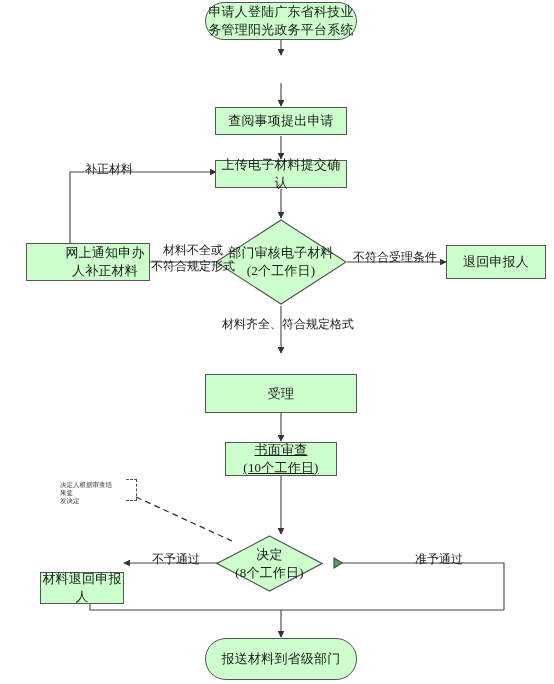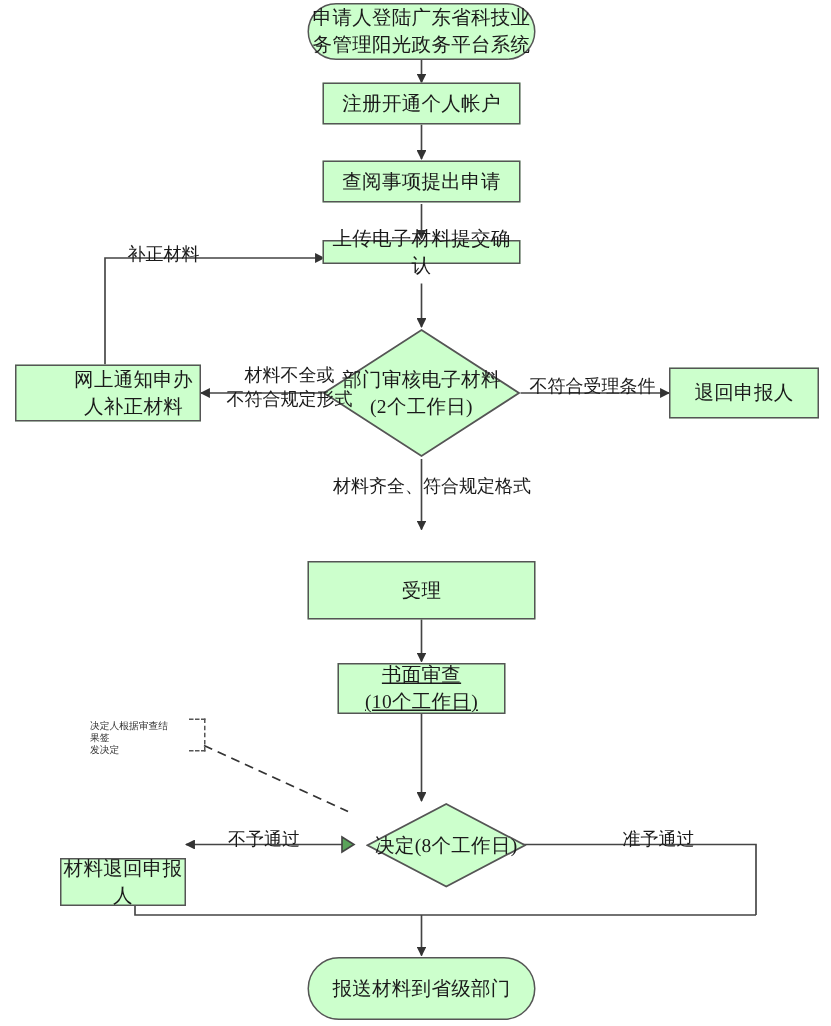--- a/index.html
+++ b/index.html
@@ -145,58 +145,55 @@
     <g stroke="#444444" stroke-width="1.1" fill="#5aa35a">
       <path d="M 228 558 L 236 563 L 228 568 z"></path>
       <path d="M 334 558 L 342 563 L 334 568 z"></path>
     </g>
   </svg>
 
   <div class="node terminator" style="left:205px; top:2px; width:152px; height:38px;">
     <span>申请人登陆广东省科技业务管理阳光政务平台系统</span>
   </div>
 
-  <div class="node" style="left:215px; top:55px; width:132px; height:28px;">
-    <span>注册开通个人帐户</span>
-  </div>
 
   <div class="node" style="left:215px; top:107px; width:132px; height:28px;">
     <span>查阅事项提出申请</span>
   </div>
 
-  <div class="node" style="left:215px; top:160px; width:132px; height:16px;">
+  <div class="node" style="left:215px; top:160px; width:132px; height:28px;">
     <span>上传电子材料提交确认</span>
   </div>
 
   <div class="node diamond" style="left:215px; top:219px; width:132px; height:86px; flex-direction:column;">
     <svg class="diamond-shape" viewBox="0 0 132 86" preserveAspectRatio="none">
       <polygon points="66,1 131,43 66,85 1,43" fill="#ccffcc" stroke="#555555" stroke-width="1.2"></polygon>
     </svg>
     <span class="dtext">部门审核电子材料</span>
     <span class="dtext">(2个工作日)</span>
   </div>
 
-  <div class="node" style="left:10px; top:243px; width:124px; height:38px;padding-left:34px;">
+  <div class="node" style="left:26px; top:243px; width:124px; height:38px;padding-left:34px;">
     <span>网上通知申办人补正材料</span>
   </div>
 
   <div class="node" style="left:446px; top:245px; width:100px; height:34px;">
     <span>退回申报人</span>
   </div>
 
   <div class="node" style="left:205px; top:374px; width:152px; height:39px;">
     <span>受理</span>
   </div>
 
   <div class="node" style="left:225px; top:442px; width:112px; height:34px; flex-direction:column;text-decoration:underline;">
     <span>书面审查</span>
     <span>(10个工作日)</span>
   </div>
 
-  <div class="node diamond" style="left:244px; top:535px; width:107px; height:57px; ">
+  <div class="node diamond" style="left:216px; top:535px; width:107px; height:57px; flex-direction:column;">
     <svg class="diamond-shape" viewBox="0 0 107 57" preserveAspectRatio="none">
       <polygon points="53.5,1 106,28.5 53.5,56 1,28.5" fill="#ccffcc" stroke="#555555" stroke-width="1.2"></polygon>
     </svg>
     <span class="dtext">决定</span>
     <span class="dtext">(8个工作日)</span>
   </div>
 
   <div class="node" style="left:40px; top:548px; width:84px; height:32px;margin-top:24px;">
     <span>材料退回申报人</span>
   </div>

